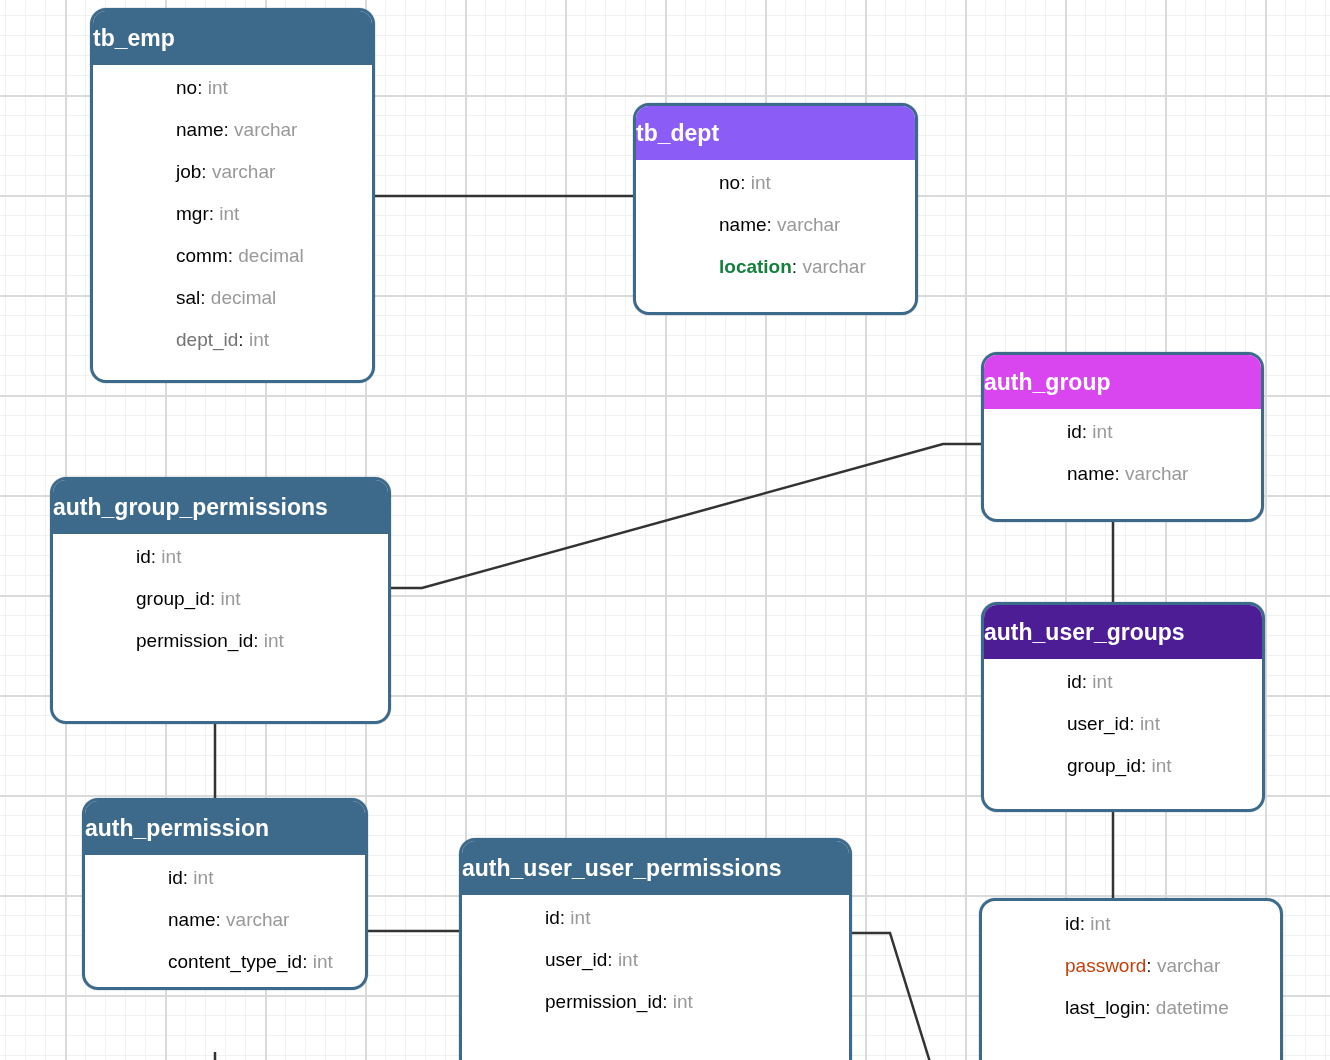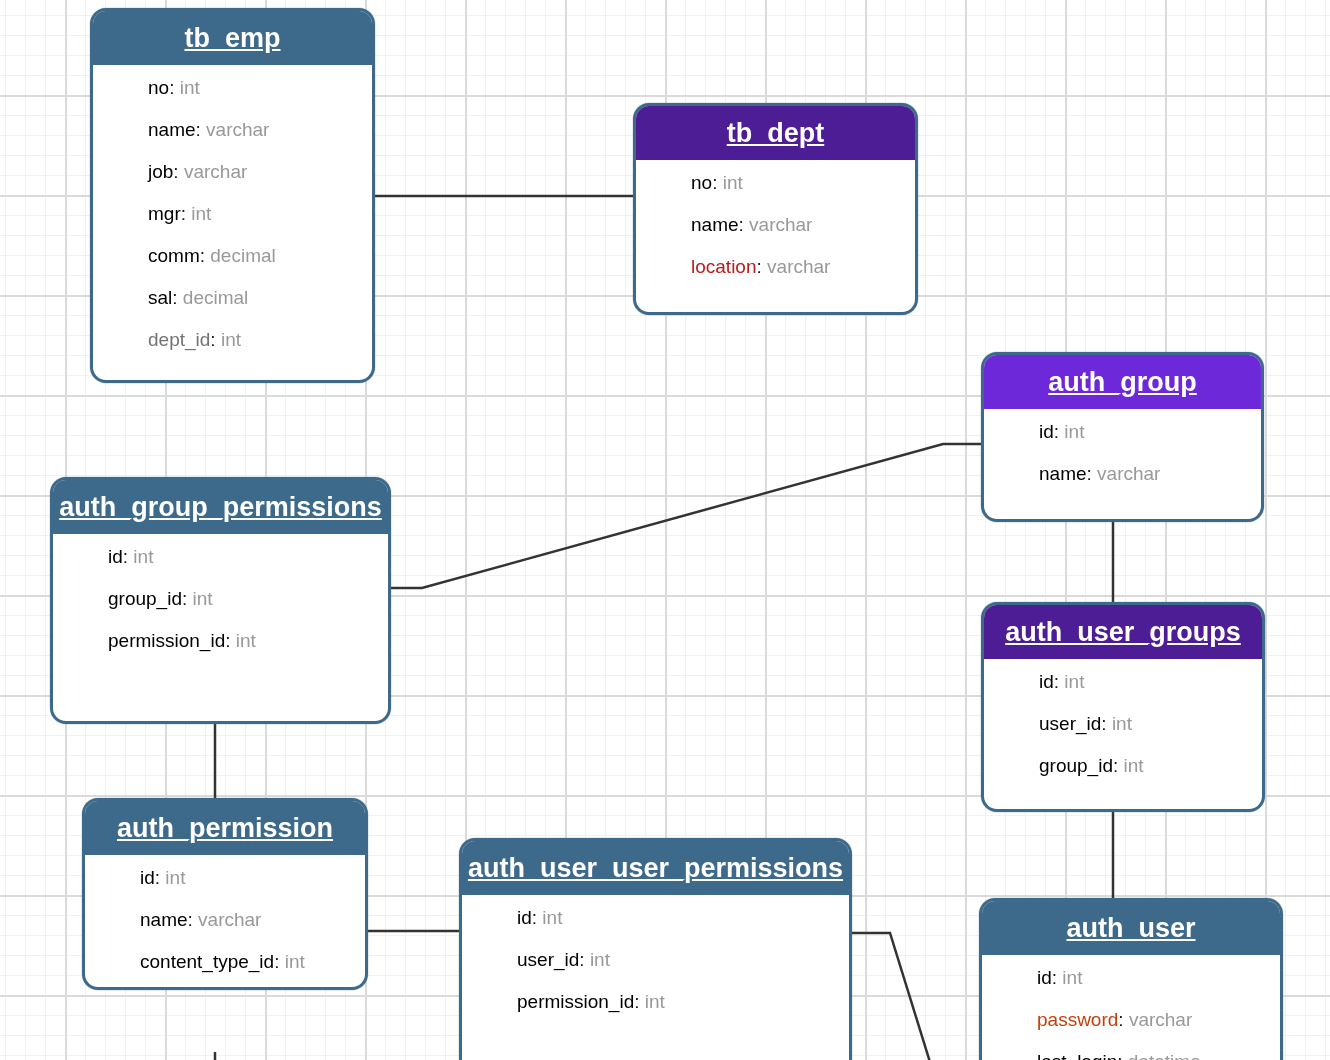--- a/index.html
+++ b/index.html
@@ -26,32 +26,31 @@
     background: #ffffff;
     border: 3px solid #3d698a;
     border-radius: 16px;
     overflow: hidden;
     box-shadow: 0 0 0 0.5px rgba(61,105,138,0.25);
   }
 
   .er-table-header {
     height: 54px;
     line-height: 54px;
-    text-align: center;
     color: #ffffff;
     background: #3d698a;
-    font-size: 27px;
+    font-size: 23px;
     font-weight: bold;
     white-space: nowrap;
     cursor: move;
-    text-decoration: underline;
   }
 
   .er-table-body {
     padding: 2px 6px 6px 55px;
+    margin-left: 28px;
   }
 
   .er-field-row {
     height: 42px;
     line-height: 42px;
     font-size: 19px;
     white-space: nowrap;
   }
 
   .er-field-name { color: #000000; }
@@ -79,29 +78,29 @@
           <div class="er-field-row"><span class="er-field-name" style="color: rgb(0, 0, 0);">no</span><span class="er-field-sep">: </span><span class="er-field-type" style="color: rgb(153, 153, 153);">int</span></div>
           <div class="er-field-row"><span class="er-field-name" style="color: rgb(0, 0, 0);">name</span><span class="er-field-sep">: </span><span class="er-field-type" style="color: rgb(153, 153, 153);">varchar</span></div>
           <div class="er-field-row"><span class="er-field-name" style="color: rgb(0, 0, 0);">job</span><span class="er-field-sep">: </span><span class="er-field-type" style="color: rgb(153, 153, 153);">varchar</span></div>
           <div class="er-field-row"><span class="er-field-name" style="color: rgb(0, 0, 0);">mgr</span><span class="er-field-sep">: </span><span class="er-field-type" style="color: rgb(153, 153, 153);">int</span></div>
           <div class="er-field-row"><span class="er-field-name" style="color: rgb(0, 0, 0);">comm</span><span class="er-field-sep">: </span><span class="er-field-type" style="color: rgb(153, 153, 153);">decimal</span></div>
           <div class="er-field-row"><span class="er-field-name" style="color: rgb(0, 0, 0);">sal</span><span class="er-field-sep">: </span><span class="er-field-type" style="color: rgb(153, 153, 153);">decimal</span></div>
           <div class="er-field-row"><span class="er-field-name" style="color: #737373;">dept_id</span><span class="er-field-sep">: </span><span class="er-field-type" style="color: rgb(153, 153, 153);">int</span></div>
         </div>
       </div>
       <div class="er-table" style="left: 633px; top: 103px; width: 285px; height: 212px; border-color: rgb(61, 105, 138); background: rgb(255, 255, 255);">
-        <div class="er-table-header" style="background: #4c1d95; color: rgb(255, 255, 255);">tb_dept</div>
+        <div class="er-table-header" style="background: #8b5cf6; color: rgb(255, 255, 255);">tb_dept</div>
         <div class="er-table-body">
           <div class="er-field-row"><span class="er-field-name" style="color: rgb(0, 0, 0);">no</span><span class="er-field-sep">: </span><span class="er-field-type" style="color: rgb(153, 153, 153);">int</span></div>
           <div class="er-field-row"><span class="er-field-name" style="color: rgb(0, 0, 0);">name</span><span class="er-field-sep">: </span><span class="er-field-type" style="color: rgb(153, 153, 153);">varchar</span></div>
-          <div class="er-field-row"><span class="er-field-name" style="color: #b91c1c;">location</span><span class="er-field-sep">: </span><span class="er-field-type" style="color: rgb(153, 153, 153);">varchar</span></div>
+          <div class="er-field-row"><span class="er-field-name" style="color: #15803d; font-weight: bold;">location</span><span class="er-field-sep">: </span><span class="er-field-type" style="color: rgb(153, 153, 153);">varchar</span></div>
         </div>
       </div>
       <div class="er-table" style="left: 981px; top: 352px; width: 283px; height: 170px; border-color: rgb(61, 105, 138); background: rgb(255, 255, 255);">
-        <div class="er-table-header" style="background: #6d28d9; color: rgb(255, 255, 255);">auth_group</div>
+        <div class="er-table-header" style="background: #d946ef; color: rgb(255, 255, 255);">auth_group</div>
         <div class="er-table-body">
           <div class="er-field-row"><span class="er-field-name" style="color: rgb(0, 0, 0);">id</span><span class="er-field-sep">: </span><span class="er-field-type" style="color: rgb(153, 153, 153);">int</span></div>
           <div class="er-field-row"><span class="er-field-name" style="color: rgb(0, 0, 0);">name</span><span class="er-field-sep">: </span><span class="er-field-type" style="color: rgb(153, 153, 153);">varchar</span></div>
         </div>
       </div>
       <div class="er-table" style="left: 50px; top: 477px; width: 341px; height: 247px; border-color: rgb(61, 105, 138); background: rgb(255, 255, 255);">
         <div class="er-table-header" style="background: rgb(61, 105, 138); color: rgb(255, 255, 255);">auth_group_permissions</div>
         <div class="er-table-body">
           <div class="er-field-row"><span class="er-field-name" style="color: rgb(0, 0, 0);">id</span><span class="er-field-sep">: </span><span class="er-field-type" style="color: rgb(153, 153, 153);">int</span></div>
           <div class="er-field-row"><span class="er-field-name" style="color: rgb(0, 0, 0);">group_id</span><span class="er-field-sep">: </span><span class="er-field-type" style="color: rgb(153, 153, 153);">int</span></div>
@@ -127,21 +126,20 @@
       </div>
       <div class="er-table" style="left: 459px; top: 838px; width: 393px; height: 243px; border-color: rgb(61, 105, 138); background: rgb(255, 255, 255);">
         <div class="er-table-header" style="background: rgb(61, 105, 138); color: rgb(255, 255, 255);">auth_user_user_permissions</div>
         <div class="er-table-body">
           <div class="er-field-row"><span class="er-field-name" style="color: rgb(0, 0, 0);">id</span><span class="er-field-sep">: </span><span class="er-field-type" style="color: rgb(153, 153, 153);">int</span></div>
           <div class="er-field-row"><span class="er-field-name" style="color: rgb(0, 0, 0);">user_id</span><span class="er-field-sep">: </span><span class="er-field-type" style="color: rgb(153, 153, 153);">int</span></div>
           <div class="er-field-row"><span class="er-field-name" style="color: rgb(0, 0, 0);">permission_id</span><span class="er-field-sep">: </span><span class="er-field-type" style="color: rgb(153, 153, 153);">int</span></div>
         </div>
       </div>
       <div class="er-table" style="left: 979px; top: 898px; width: 304px; height: 250px; border-color: rgb(61, 105, 138); background: rgb(255, 255, 255);">
-        <div class="er-table-header" style="background: rgb(61, 105, 138); color: rgb(255, 255, 255);">auth_user</div>
         <div class="er-table-body">
           <div class="er-field-row"><span class="er-field-name" style="color: rgb(0, 0, 0);">id</span><span class="er-field-sep">: </span><span class="er-field-type" style="color: rgb(153, 153, 153);">int</span></div>
           <div class="er-field-row"><span class="er-field-name" style="color: #c2410c;">password</span><span class="er-field-sep">: </span><span class="er-field-type" style="color: rgb(153, 153, 153);">varchar</span></div>
           <div class="er-field-row"><span class="er-field-name" style="color: rgb(0, 0, 0);">last_login</span><span class="er-field-sep">: </span><span class="er-field-type" style="color: rgb(153, 153, 153);">datetime</span></div>
         </div>
       </div>
     </div>
 </div>
 
 </body></html>

